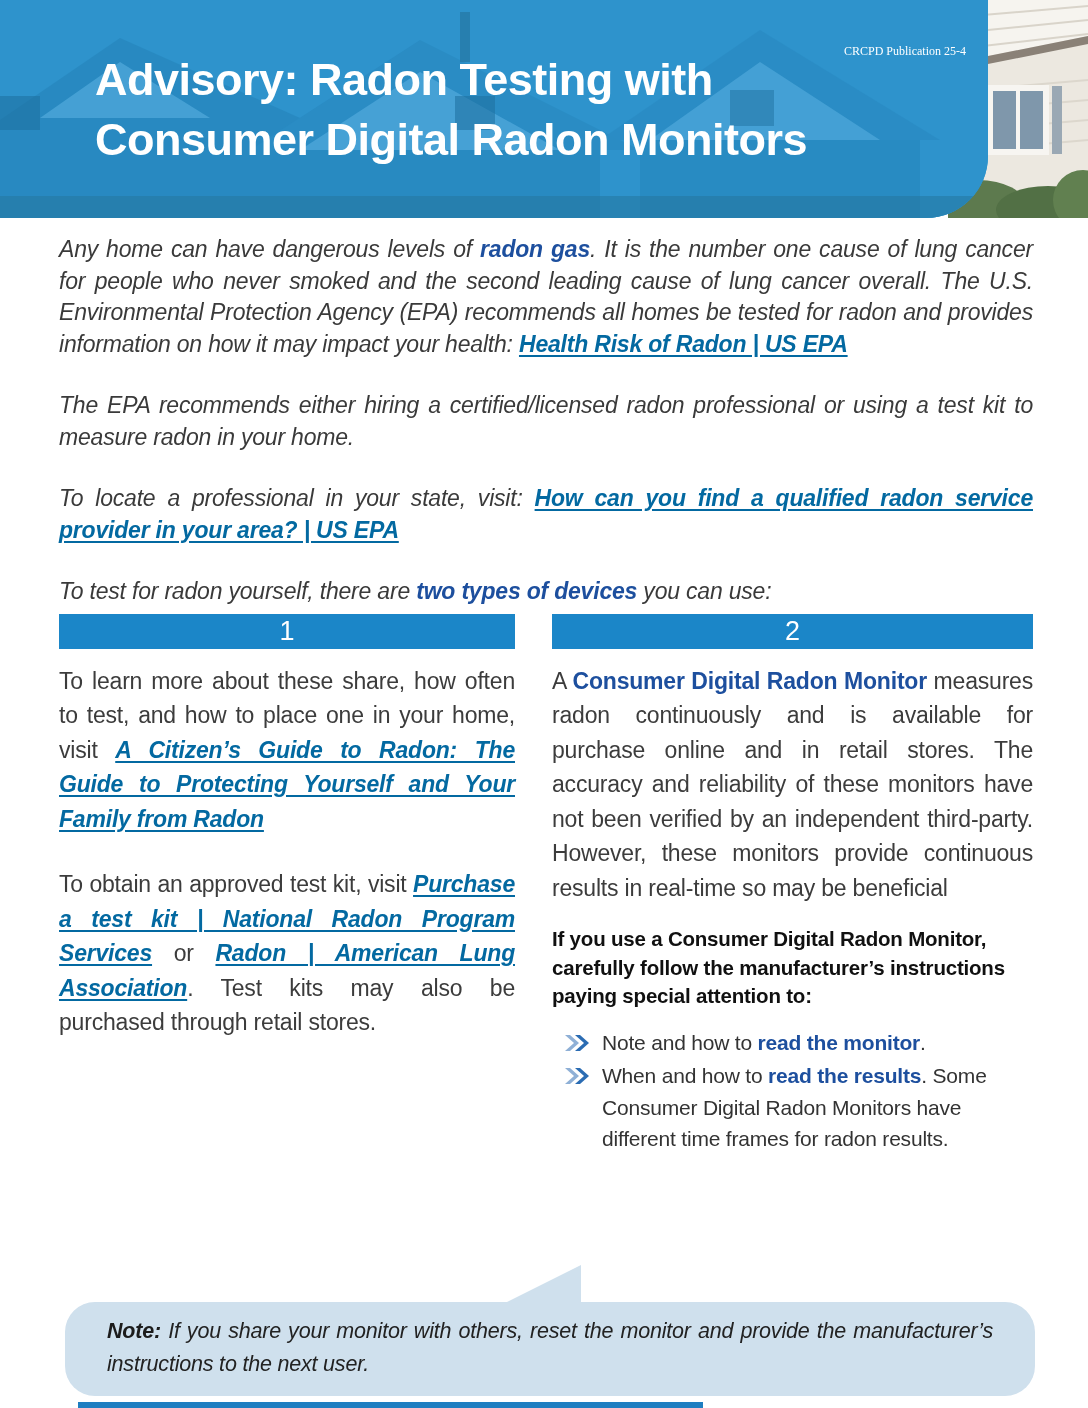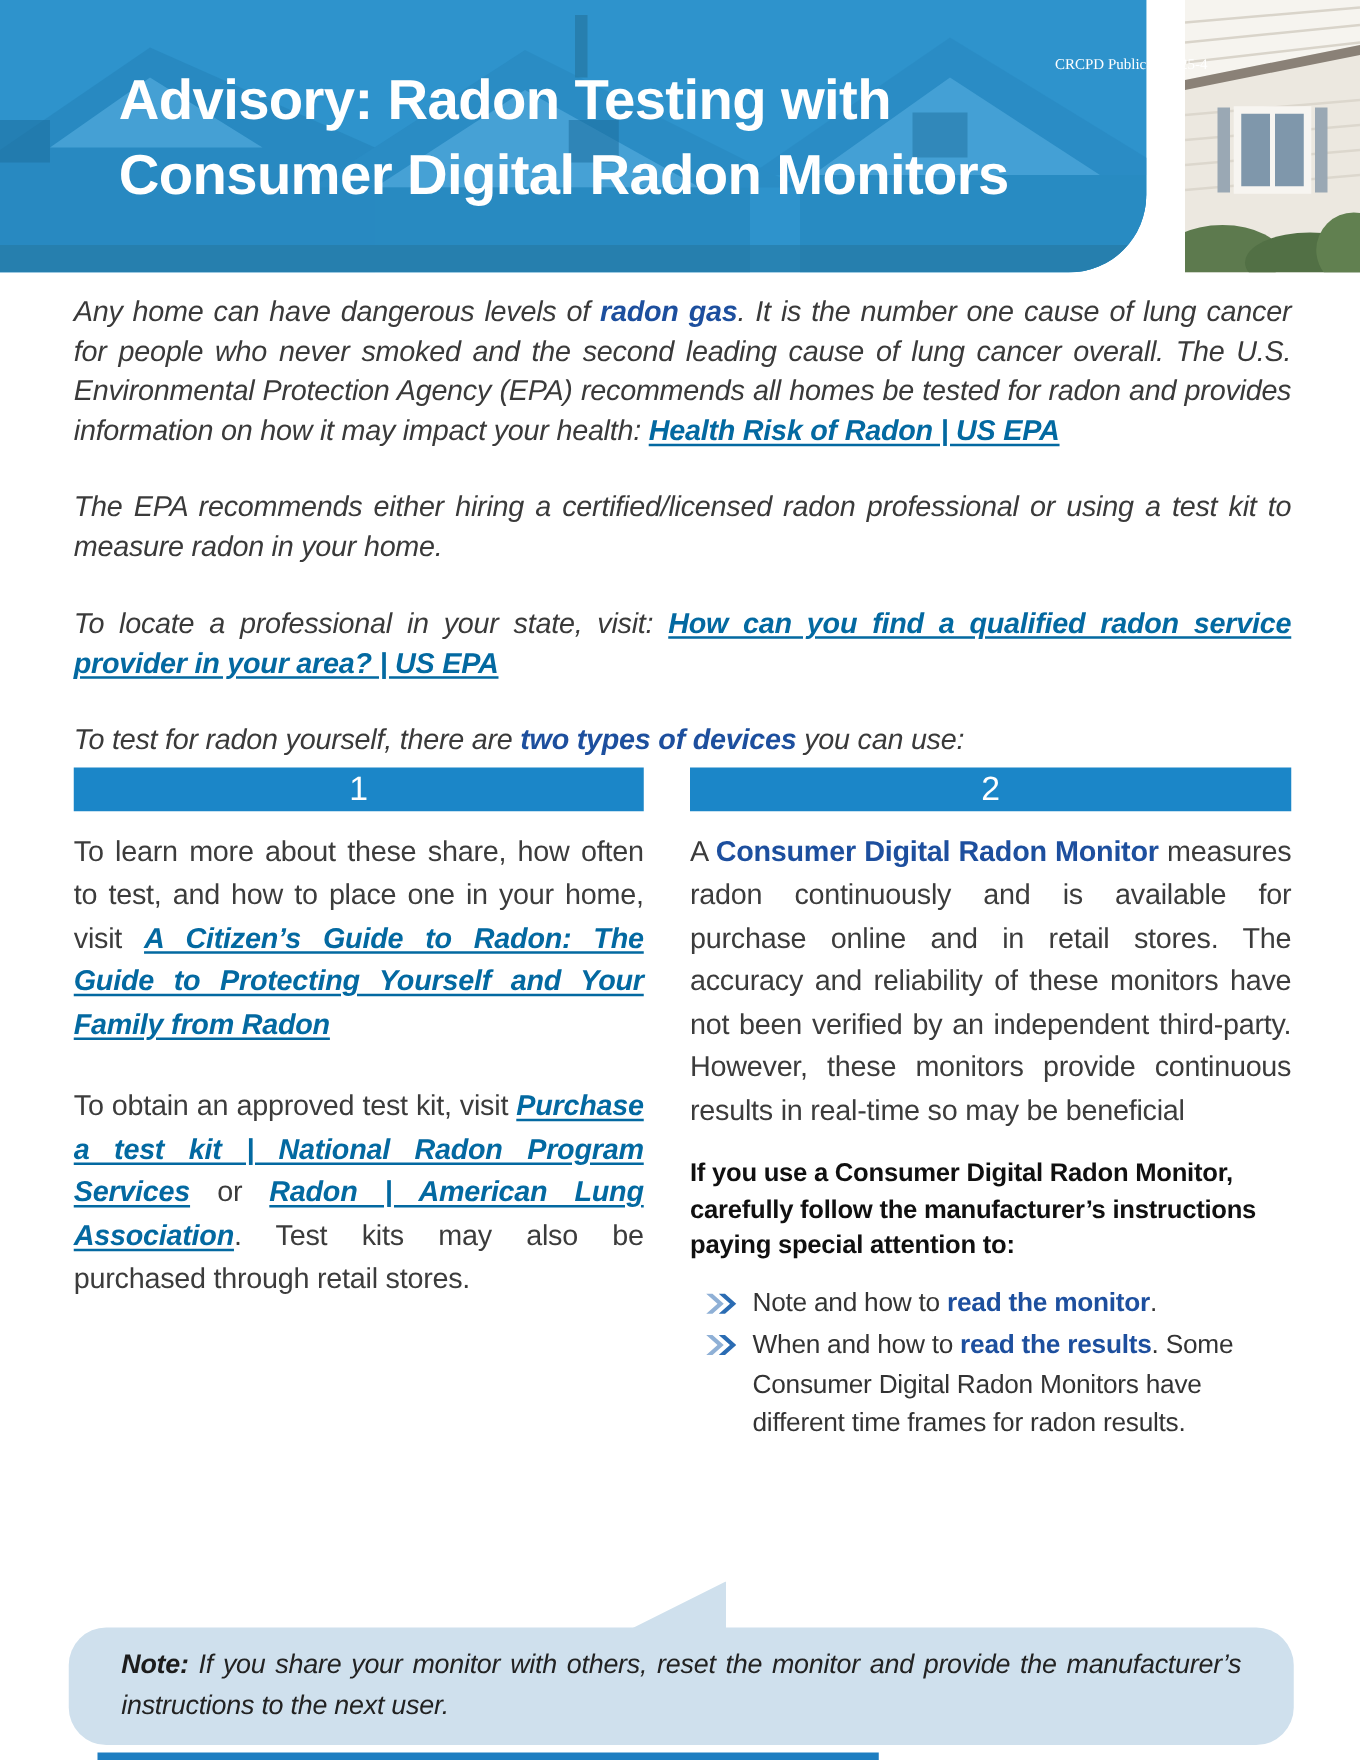--- a/index.html
+++ b/index.html
@@ -10,21 +10,21 @@
     background:#ffffff; overflow:hidden;
   }
 
   
   .header { position:relative; width:1088px; height:218px; overflow:hidden; }
   .photo-strip {
     position:absolute; right:0; top:0; width:140px; height:218px;
     background:#e8e4dc;
   }
   .blue-panel {
-    position:absolute; left:0; top:0; width:917px; height:218px;
+    position:absolute; left:0; top:0; width:988px; height:218px;
     background:#2e93cc;
     border-bottom-right-radius:62px;
     overflow:hidden;
   }
   .blue-panel svg.deco { position:absolute; left:0; top:0; }
   .publication {
     position:absolute; top:8px; right:122px;
     font-family:"Liberation Serif", serif;
     font-size:12px; color:#ffffff; white-space:nowrap; z-index:3;margin-top:36px;
   }
@@ -79,21 +79,21 @@
   .note-wrap { position:absolute; left:55px; top:1302px; width:980px; }
   .note-tail {
     position:absolute; left:450px; top:-37px; width:76px; height:38px;
     background:#cfe0ed;
     clip-path:polygon(100% 0, 100% 100%, 0 100%);
   }
   .note-box {
     background:#cfe0ed; border-radius:30px;
     padding:13px 42px 15px 42px;
     font-style:italic; font-size:21.5px; line-height:33px; color:#222222;
-    text-align:justify; letter-spacing:-0.2px;
+    text-align:justify; letter-spacing:-0.2px;margin-left:10px;
   }
 
   .bottom-bar {
     position:absolute; left:78px; top:1402px; width:625px; height:6px;
     background:#1e7ec1;
   }
 </style>
 </head>
 <body>
 

